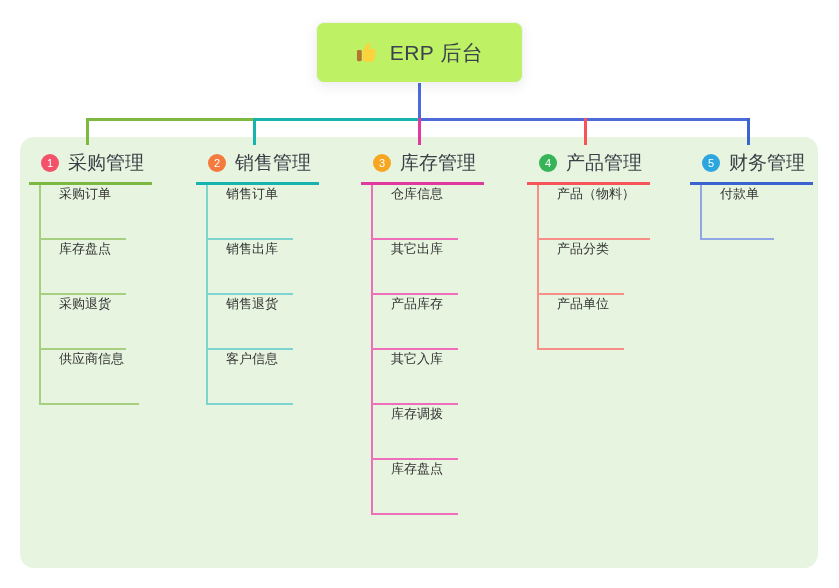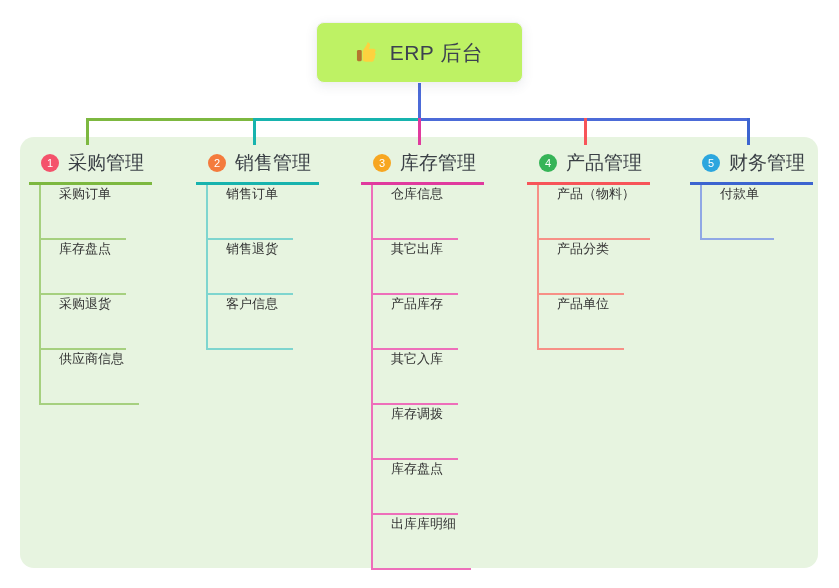--- a/index.html
+++ b/index.html
@@ -105,20 +105,23 @@
     <div class="branch" style="left: 196px; --c: #17b3ae; --lc: #7ed5cf;">
     <div class="branch-title">
       <span class="badge" style="background: rgb(244, 123, 61);">2</span>
       <span class="branch-label">销售管理</span>
     </div>
     <div class="children">
         <div class="child">
           <span class="child-label">销售订单</span>
         </div>
         <div class="child">
+          <span class="child-label">销售出库</span>
+        </div>
+        <div class="child">
           <span class="child-label">销售退货</span>
         </div>
         <div class="child">
           <span class="child-label">客户信息</span>
         </div>
       </div>
   </div>
     <div class="branch" style="left: 361px; --c: #e03a9e; --lc: #ee6eba;">
     <div class="branch-title">
       <span class="badge" style="background: rgb(247, 166, 33);">3</span>
@@ -135,23 +138,20 @@
           <span class="child-label">产品库存</span>
         </div>
         <div class="child">
           <span class="child-label">其它入库</span>
         </div>
         <div class="child">
           <span class="child-label">库存调拨</span>
         </div>
         <div class="child">
           <span class="child-label">库存盘点</span>
-        </div>
-        <div class="child">
-          <span class="child-label">出库库明细</span>
         </div>
       </div>
   </div>
     <div class="branch" style="left: 527px; --c: #f75459; --lc: #f78f86;">
     <div class="branch-title">
       <span class="badge" style="background: rgb(54, 180, 87);">4</span>
       <span class="branch-label">产品管理</span>
     </div>
     <div class="children">
         <div class="child">

